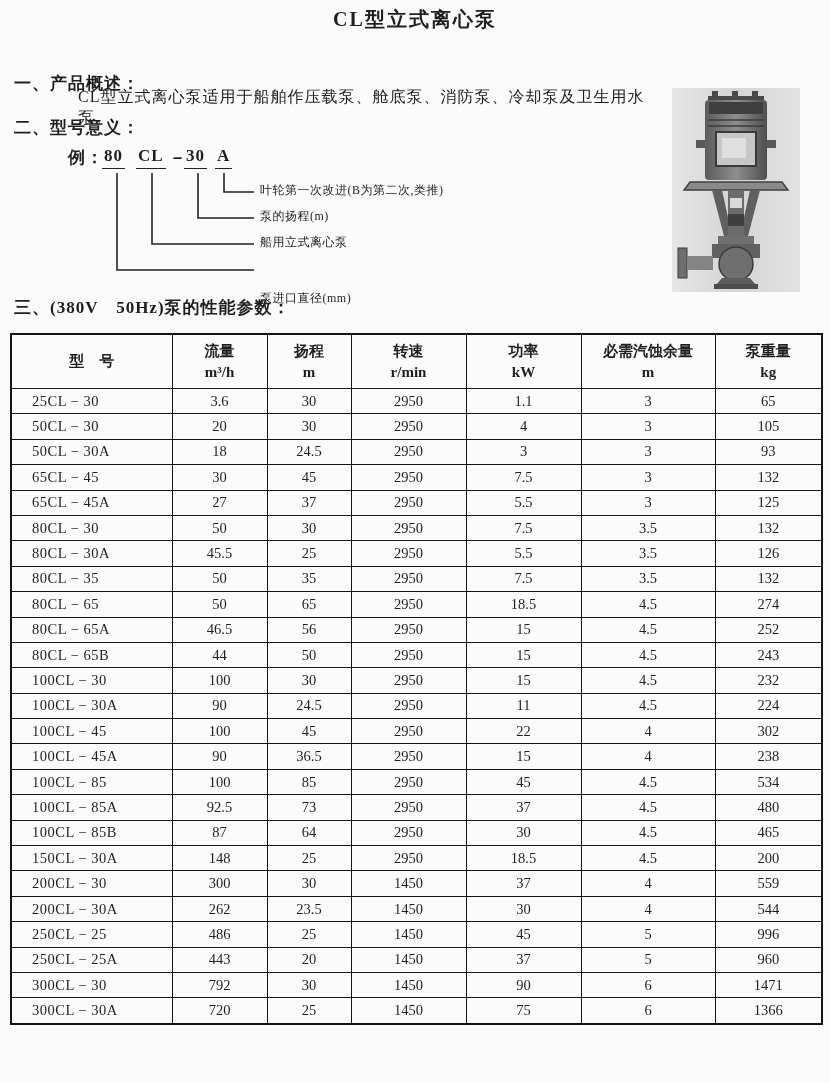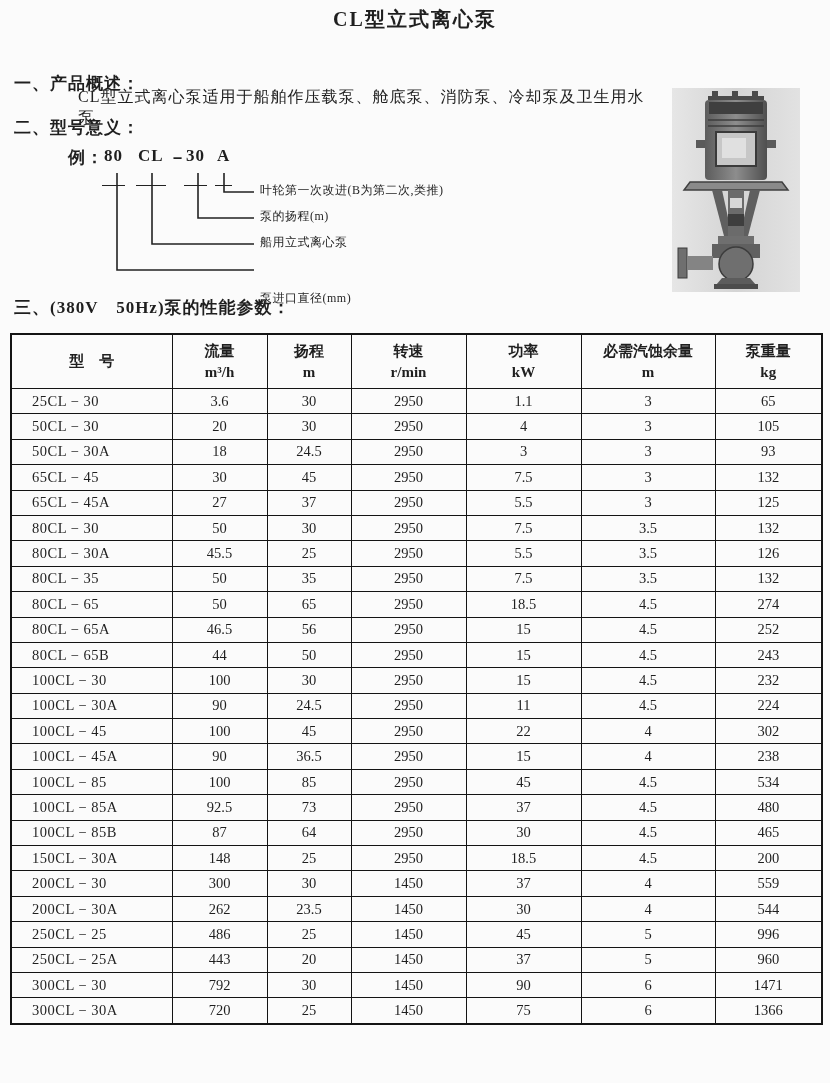--- a/index.html
+++ b/index.html
@@ -17,21 +17,21 @@
   .h1{top:42px;margin-top:30px;}
   .h2{top:116px;font-family:Liberation Serif, serif;}
   .h3{top:296px;}
   .para{
     position:absolute;top:87px;left:78px;width:580px;
     font-size:16px;letter-spacing:1px;
   }
   
   .diagram{position:absolute;top:146px;left:68px;width:480px;height:140px;}
   .diagram .part{position:absolute;top:0;font-size:17px;font-weight:bold;letter-spacing:1px;white-space:nowrap;}
-  .diagram .u{border-bottom:1.6px solid #222;padding:0 2px 19px 2px;}
+  .diagram .u{border-bottom:1.6px solid #222;padding:0 2px 2px 2px;}
   .d-prefix{left:0;}
   .d-inlet{left:34px;}
   .d-series{left:68px;}
   .d-dash{left:101px;}
   .d-head{left:116px;}
   .d-variant{left:147px;}
   .diagram svg{position:absolute;left:0;top:0;}
   .d-label{position:absolute;left:192px;font-size:12px;letter-spacing:0.5px;white-space:nowrap;}
   .d-label.l0{top:36px;}
   .d-label.l1{top:62px;}

